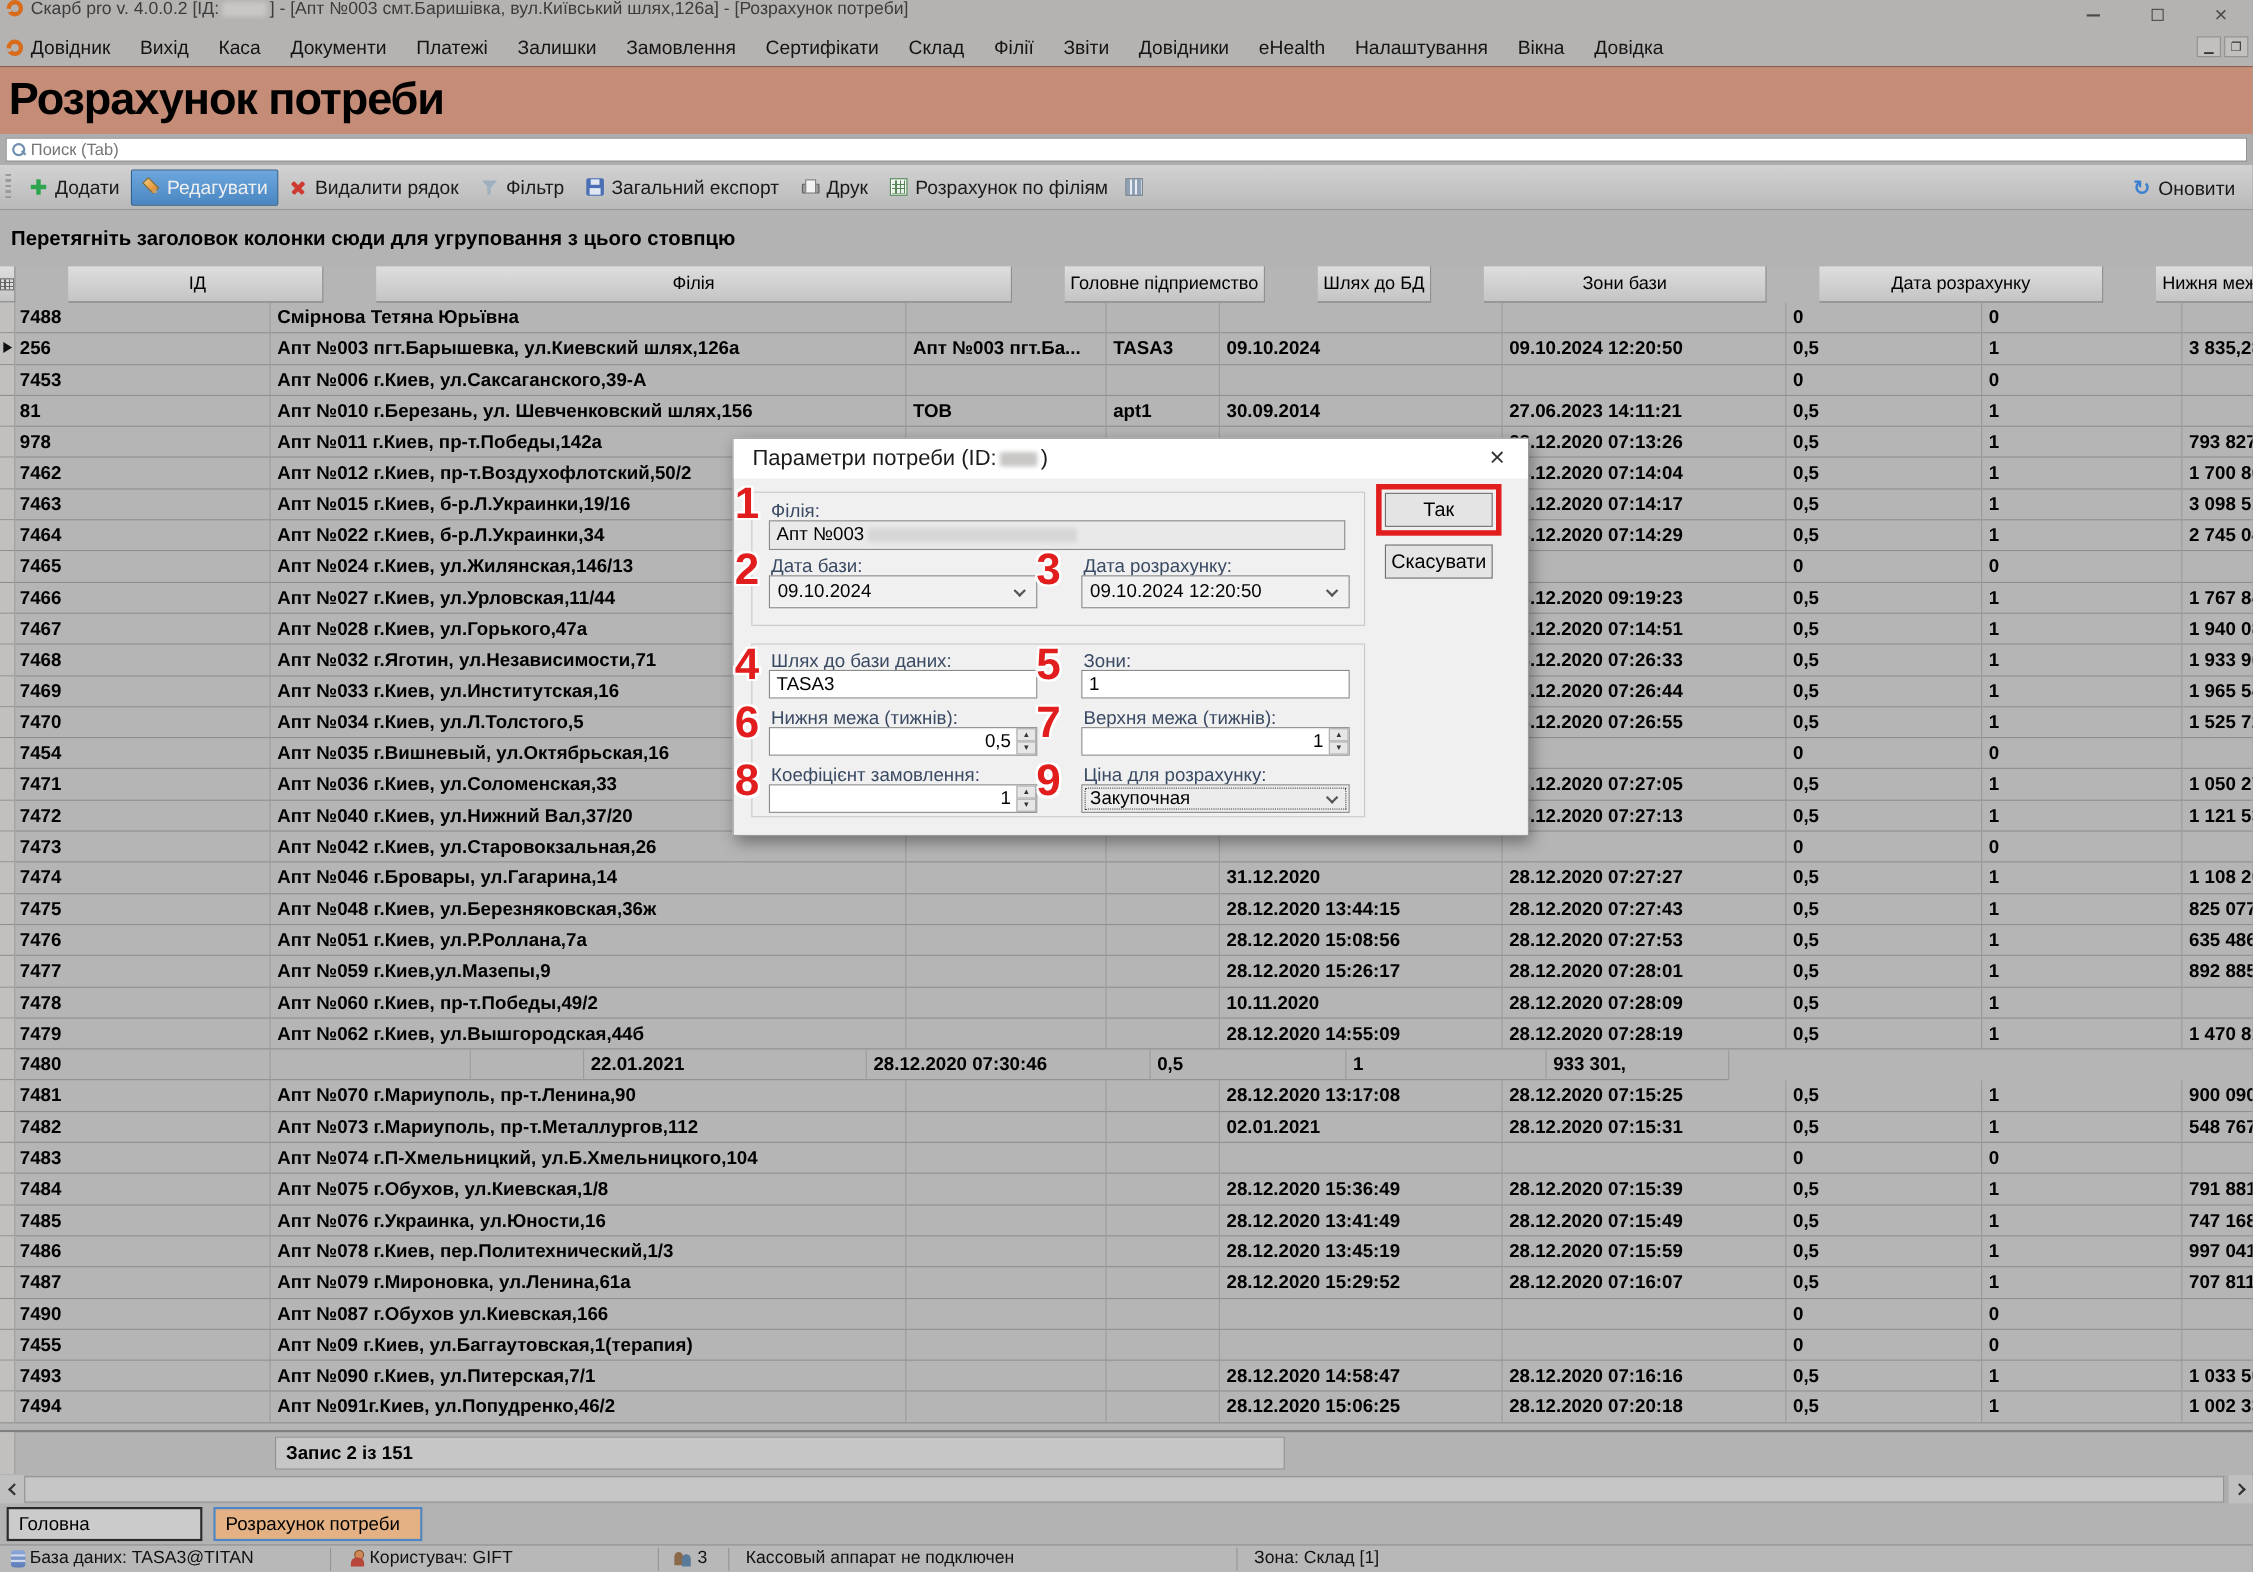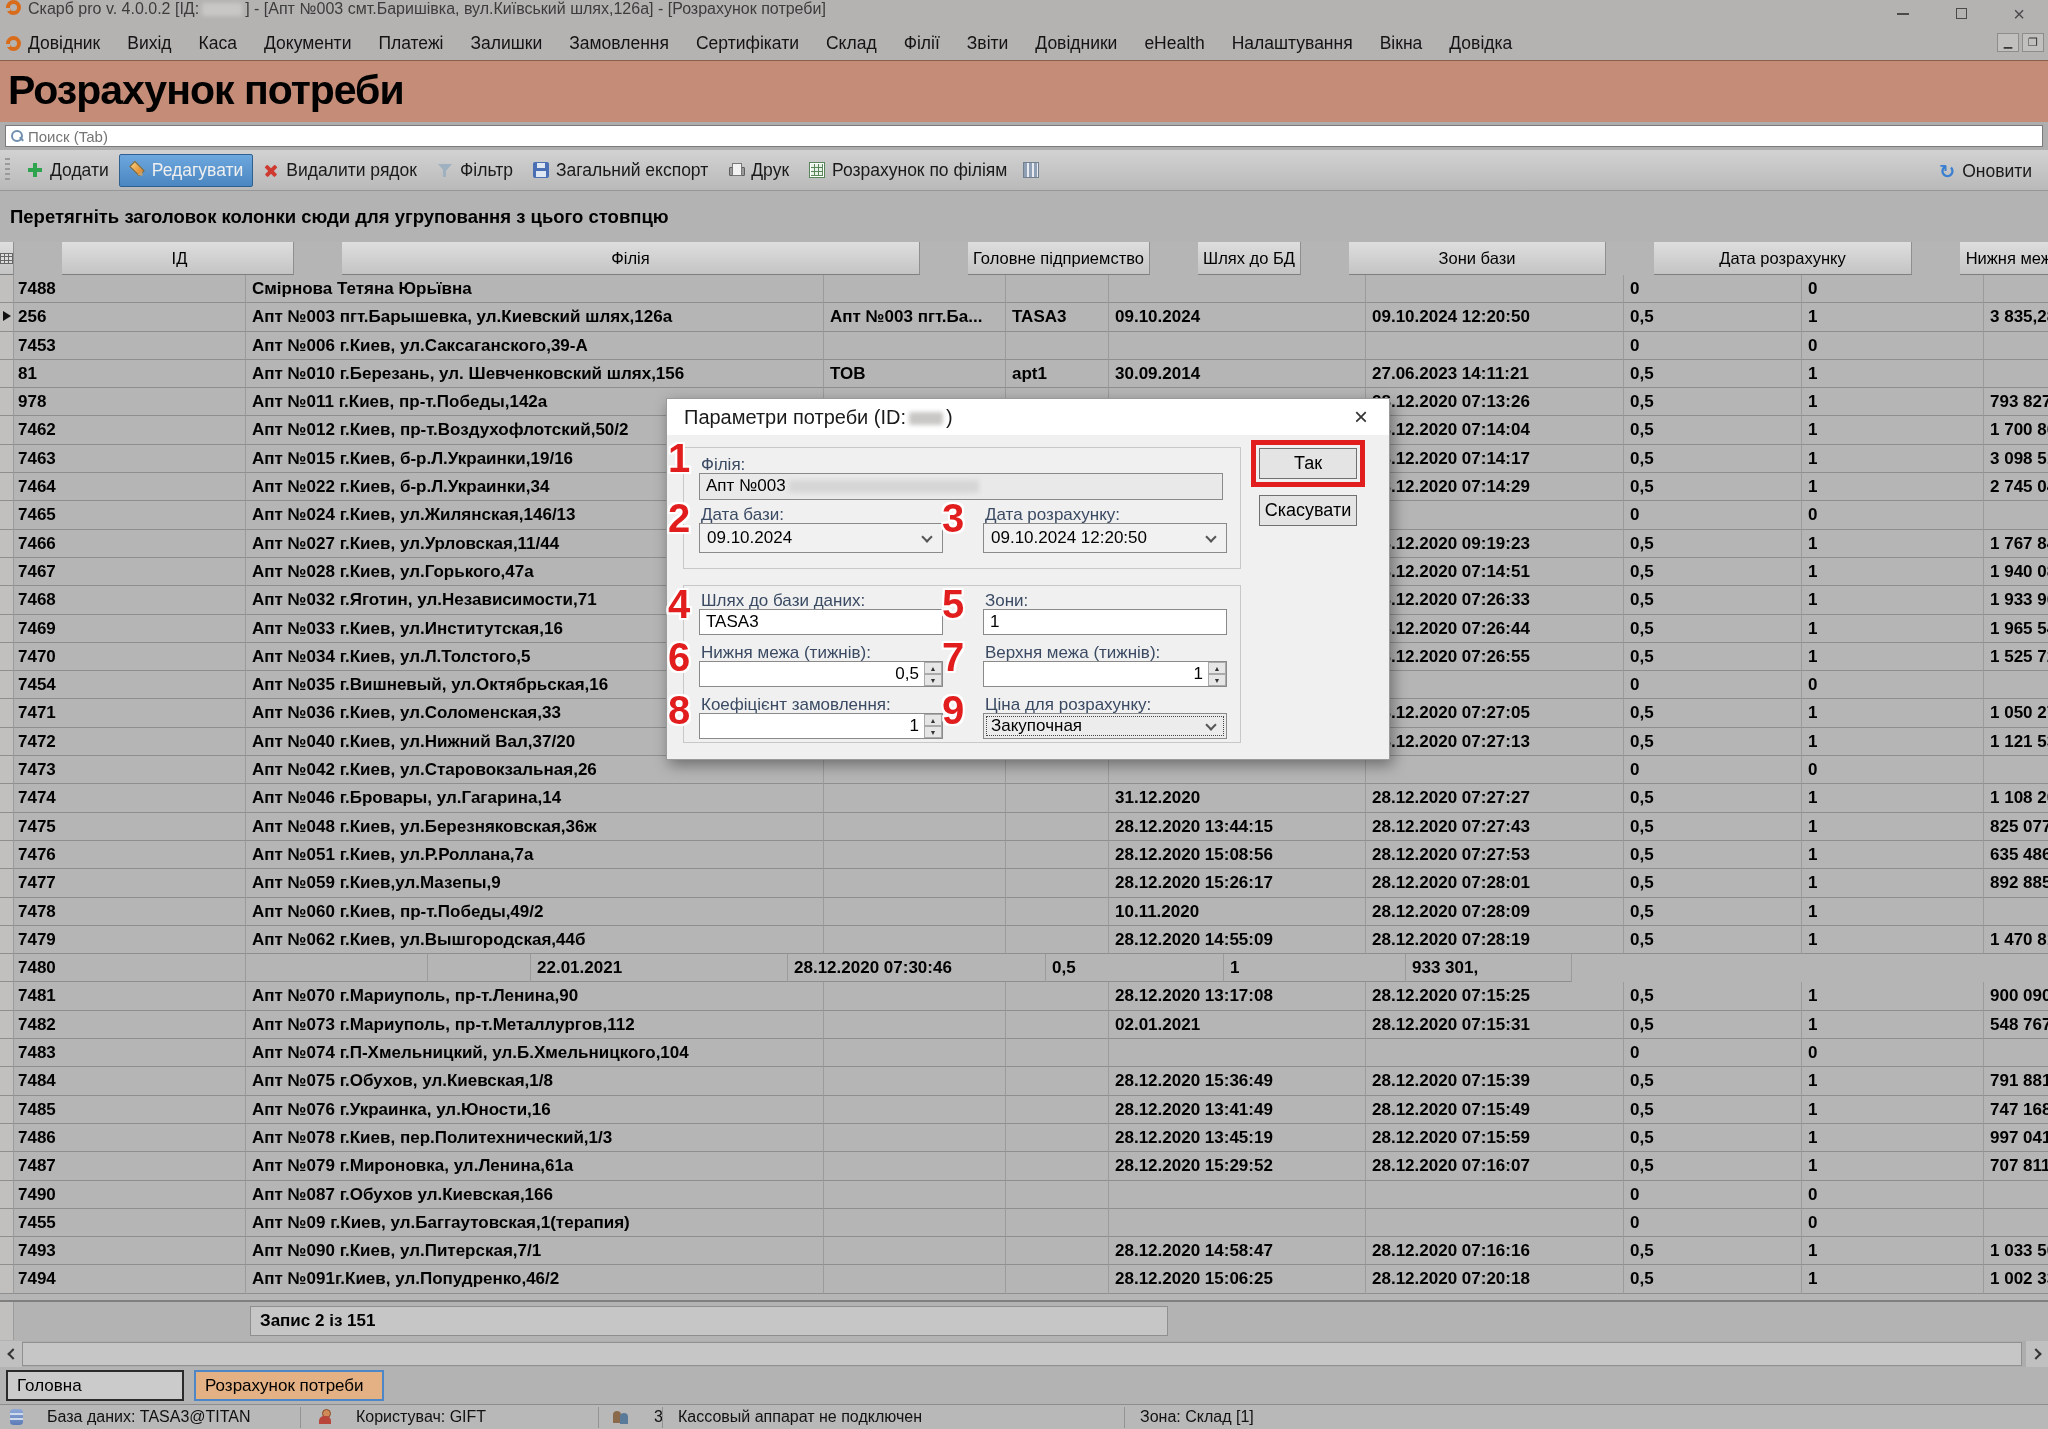--- a/index.html
+++ b/index.html
@@ -91,21 +91,21 @@
   .chl{width:8px;height:8px;border-left:2px solid #333;border-bottom:2px solid #333;transform:rotate(45deg);margin-left:3px;}
   .chr{width:8px;height:8px;border-right:2px solid #333;border-bottom:2px solid #333;transform:rotate(-45deg);margin-right:3px;}
   #hthumb{position:absolute;left:22px;top:1px;width:2000px;height:24px;background:#c6c6c6;border:1px solid #909090;}
   
   #tabsrow{position:absolute;left:0;top:1367px;width:2048px;height:37px;background:#b3b3b3;}
   .btab{position:absolute;top:3px;height:31px;font-size:17px;display:flex;align-items:center;padding-left:9px;white-space:nowrap;}
   #tab-home{left:6px;width:178px;background:#cbcbcb;border:2px solid #2a2a2a;}
   #tab-calc{left:194px;width:190px;background:#e3b183;border:2px solid #4d87c8;}
   
   #statusbar{position:absolute;left:0;top:1404px;width:2048px;height:25px;background:#b8b8b8;border-top:1px solid #8d8d8d;font-size:16px;color:#111;}
-  .sitem{position:absolute;top:3px;display:flex;align-items:center;gap:24px;white-space:nowrap;}
+  .sitem{position:absolute;top:3px;display:flex;align-items:center;gap:4px;white-space:nowrap;}
   .ssep{position:absolute;top:2px;width:1px;height:21px;background:#939393;}
   .ic-db{width:13px;height:16px;background:linear-gradient(#8fa8d8,#5c7cb8);border-radius:4px/3px;position:relative;}
   .ic-db::before{content:"";position:absolute;left:0;top:4px;right:0;height:1.5px;background:#cfd9ec;}
   .ic-db::after{content:"";position:absolute;left:0;top:9px;right:0;height:1.5px;background:#cfd9ec;}
   .ic-user{width:14px;height:16px;position:relative;}
   .ic-user::before{content:"";position:absolute;left:4px;top:0;width:7px;height:7px;background:#d08a5a;border-radius:50%;border:1px solid #8a4a20;}
   .ic-user::after{content:"";position:absolute;left:1px;top:7px;width:12px;height:8px;background:#b8463a;border-radius:5px 5px 0 0;}
   .ic-group{width:18px;height:16px;position:relative;}
   .ic-group::before{content:"";position:absolute;left:1px;top:2px;width:8px;height:12px;background:#8a6a4a;border-radius:4px 4px 0 0;}
   .ic-group::after{content:"";position:absolute;left:8px;top:4px;width:8px;height:11px;background:#5a7a9a;border-radius:4px 4px 0 0;}

